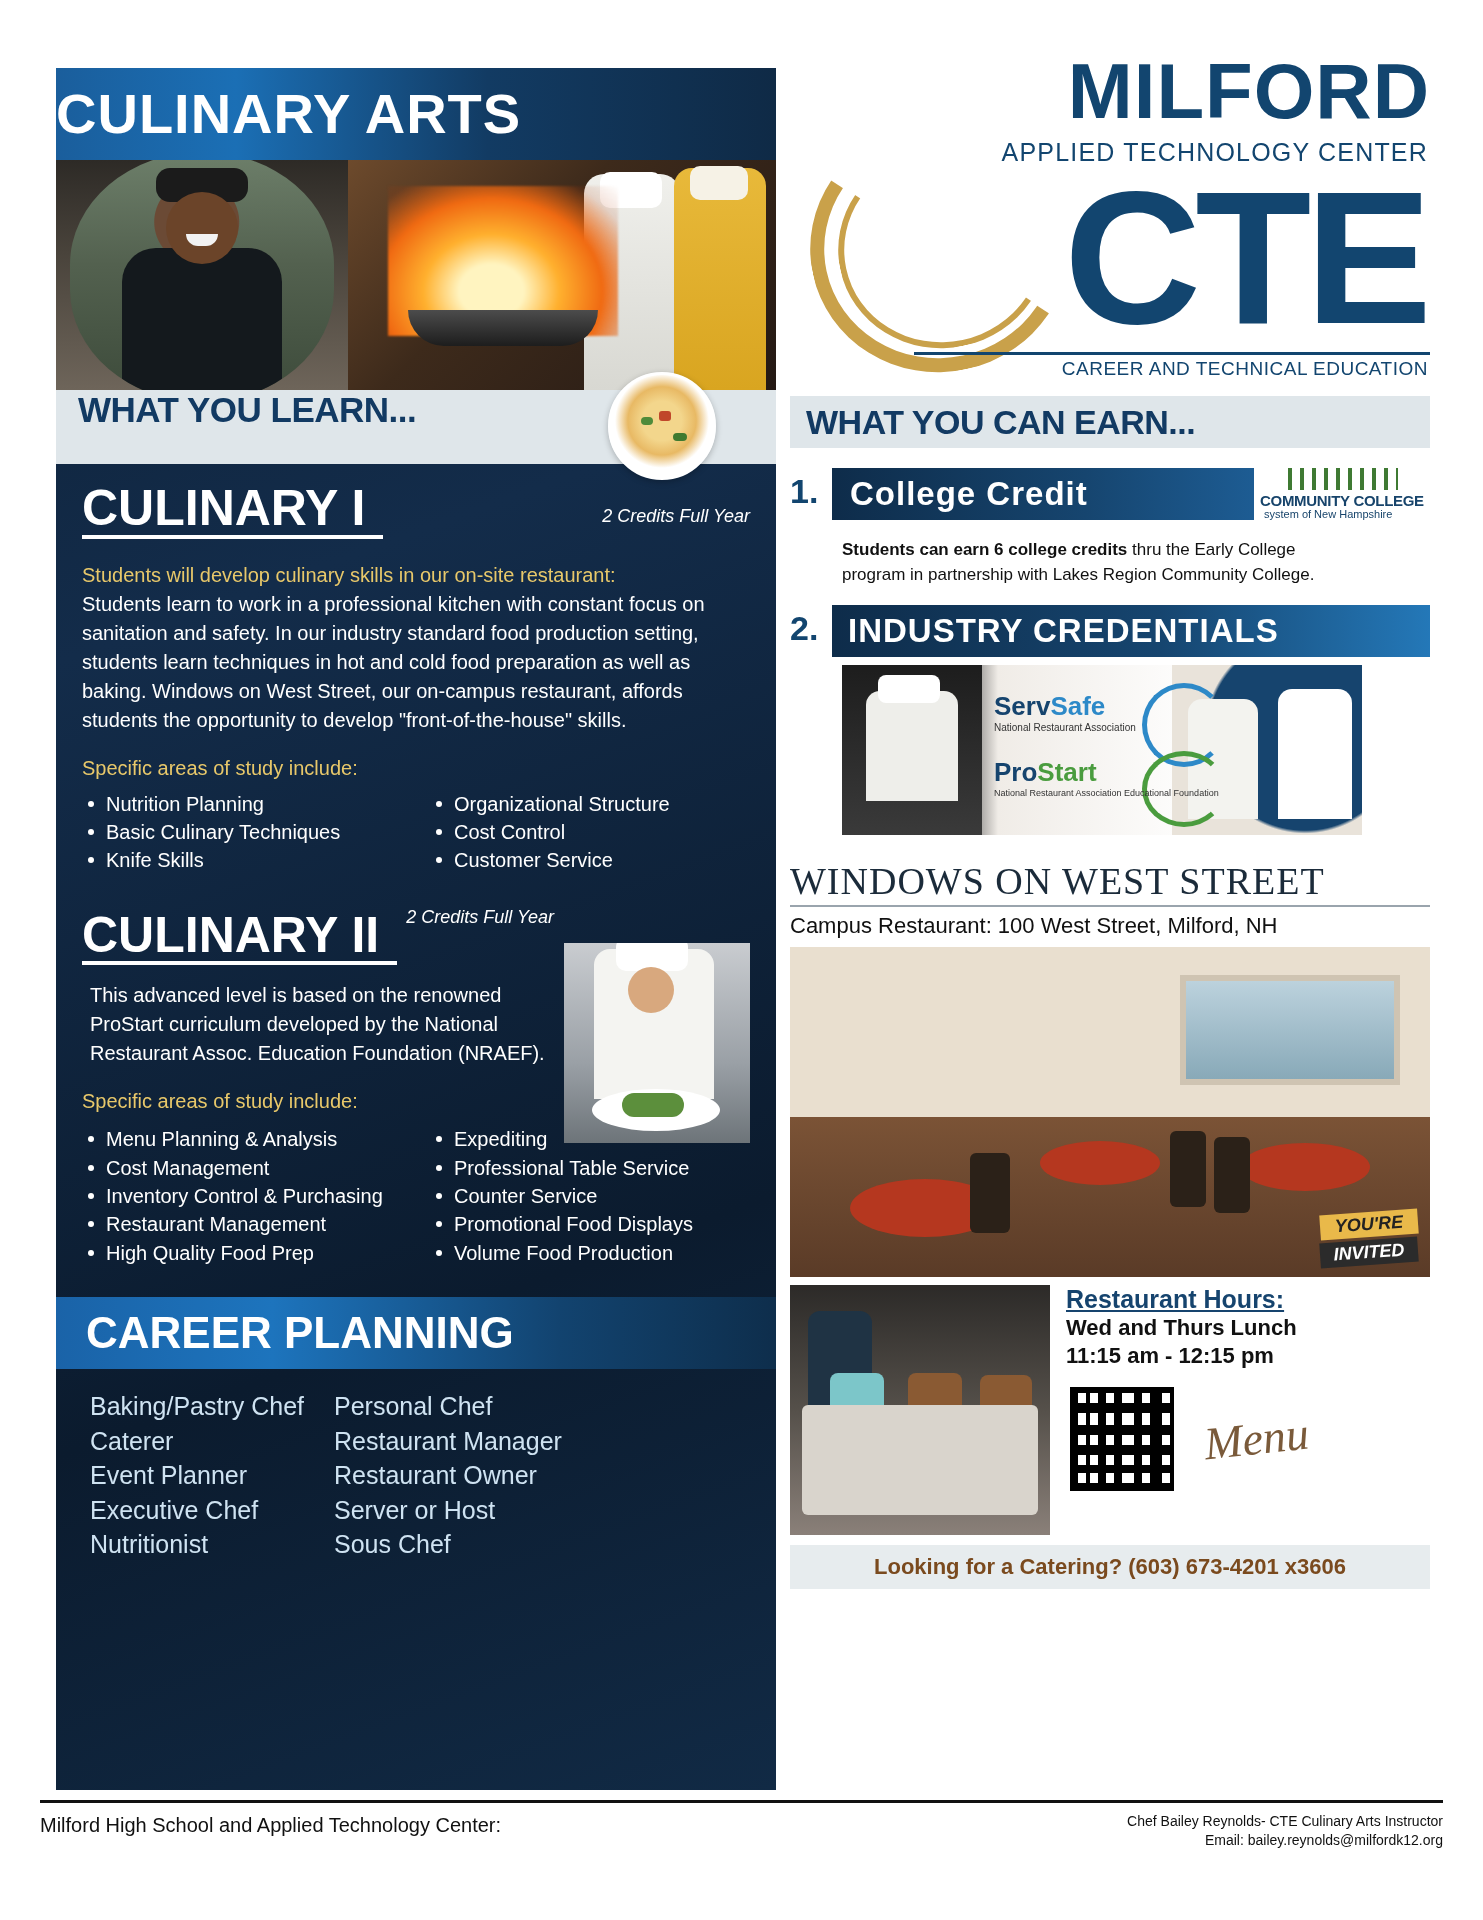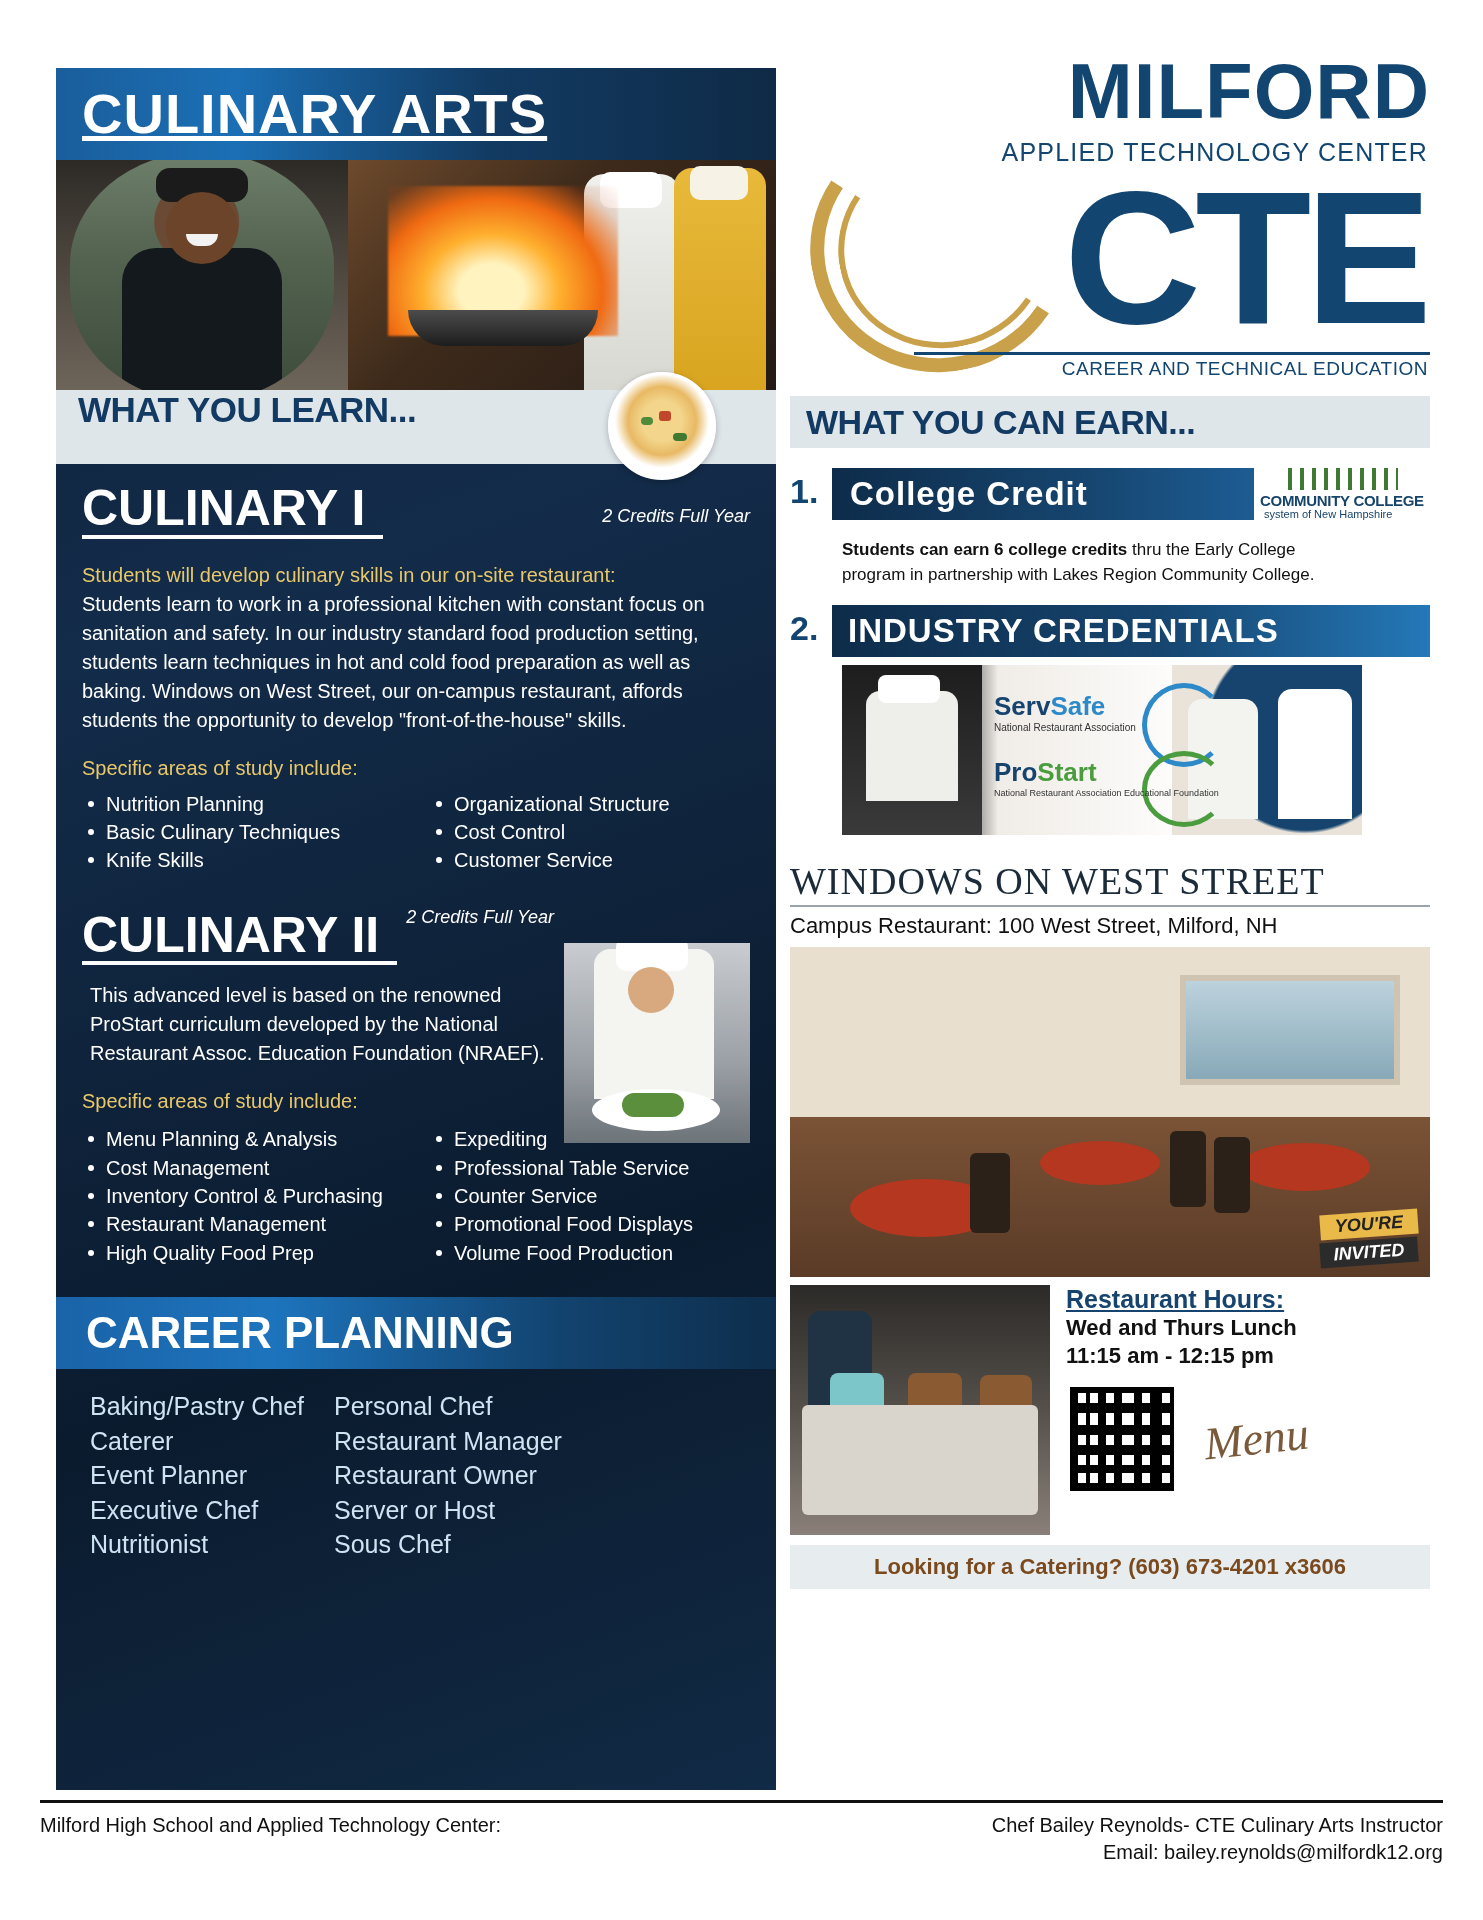--- a/index.html
+++ b/index.html
@@ -16,21 +16,21 @@
     position: absolute; left: 56px; top: 68px; width: 720px; height: 1722px;
     background: linear-gradient(160deg,#0d2036 0%,#132c4a 30%,#0b1b2e 70%,#112a45 100%);
   }
   .title-band {
     position: relative; height: 92px;
     background: linear-gradient(90deg,#1a5e9c 0%,#1b6fb5 25%,#123b63 60%,#0f2a46 100%);
     display:flex; align-items:center;
   }
   .title-band h1 {
     color:#fff; font-weight:bold; font-size:56px; letter-spacing:1px;
-    padding-left:26px; line-height:1;text-decoration:underline;
+    line-height:1;
   }
   .photo-row { display:flex; height:230px; }
   .photo-chef {
     width:292px; height:230px; position:relative; overflow:hidden;
     background:linear-gradient(180deg,#2d2a26 0%,#49433b 40%,#6e655a 100%);
   }
   .photo-chef .oval {
     position:absolute; left:14px; top:-8px; width:264px; height:250px;
     border-radius:50%/45%;
     background:
@@ -287,21 +287,21 @@
 
   .catering-bar {
     margin-top:10px; height:44px; background:#e7ecee; display:flex; align-items:center; justify-content:center;
   }
   .catering-bar span { color:#7a4a1e; font-size:22px; font-weight:bold; }
 
   
   .footer-rule { position:absolute; left:40px; top:1800px; width:1403px; height:3px; background:#111; }
   .footer { position:absolute; left:40px; top:1812px; width:1403px; display:flex; justify-content:space-between; }
   .footer .l { font-size:20px; color:#111; line-height:1.35; }
-  .footer .r { font-size:20px; color:#111; line-height:1.35; text-align:right; }
+  .footer .r { font-size:14px; color:#111; line-height:1.35; text-align:right; }
 </style>
 </head>
 <body>
 
 <div class="page">
 
   <div class="left-col">
 
     <div class="title-band">
       <h1>CULINARY ARTS</h1>

